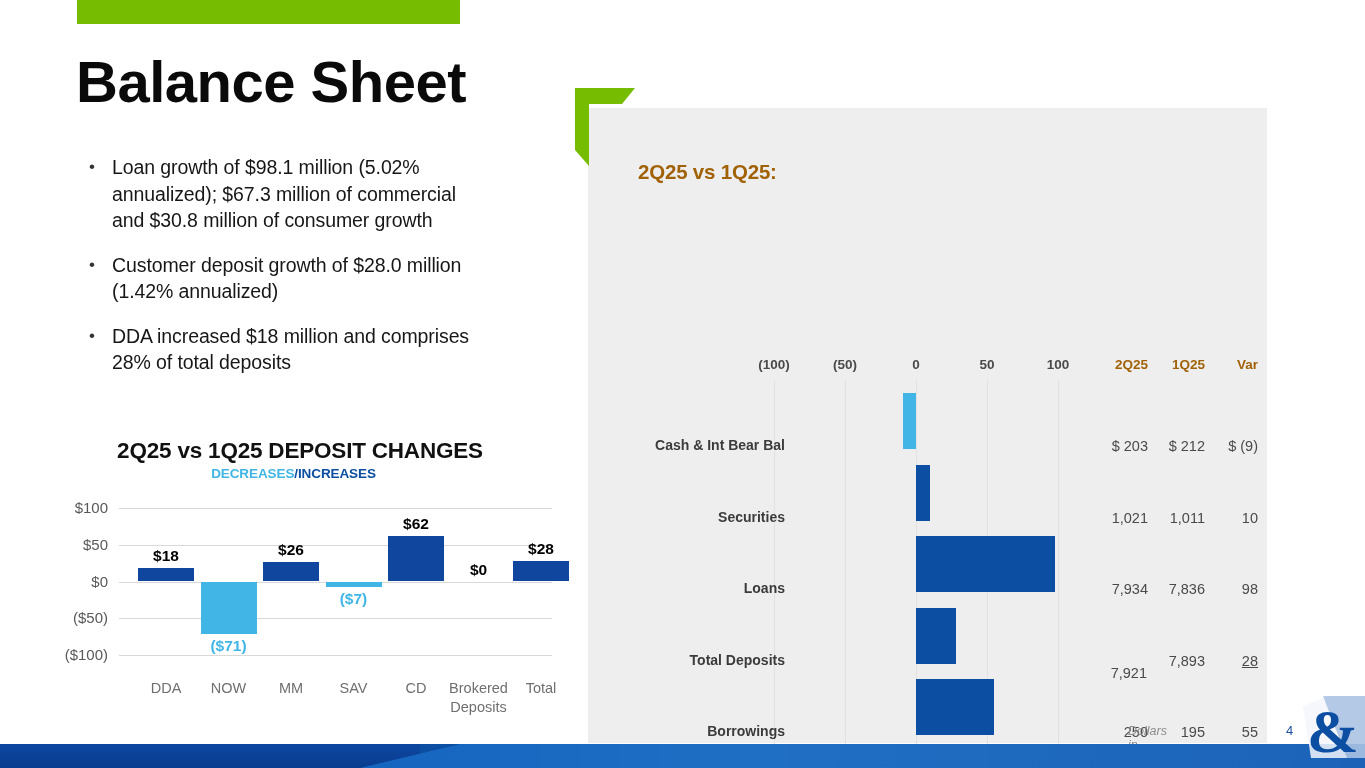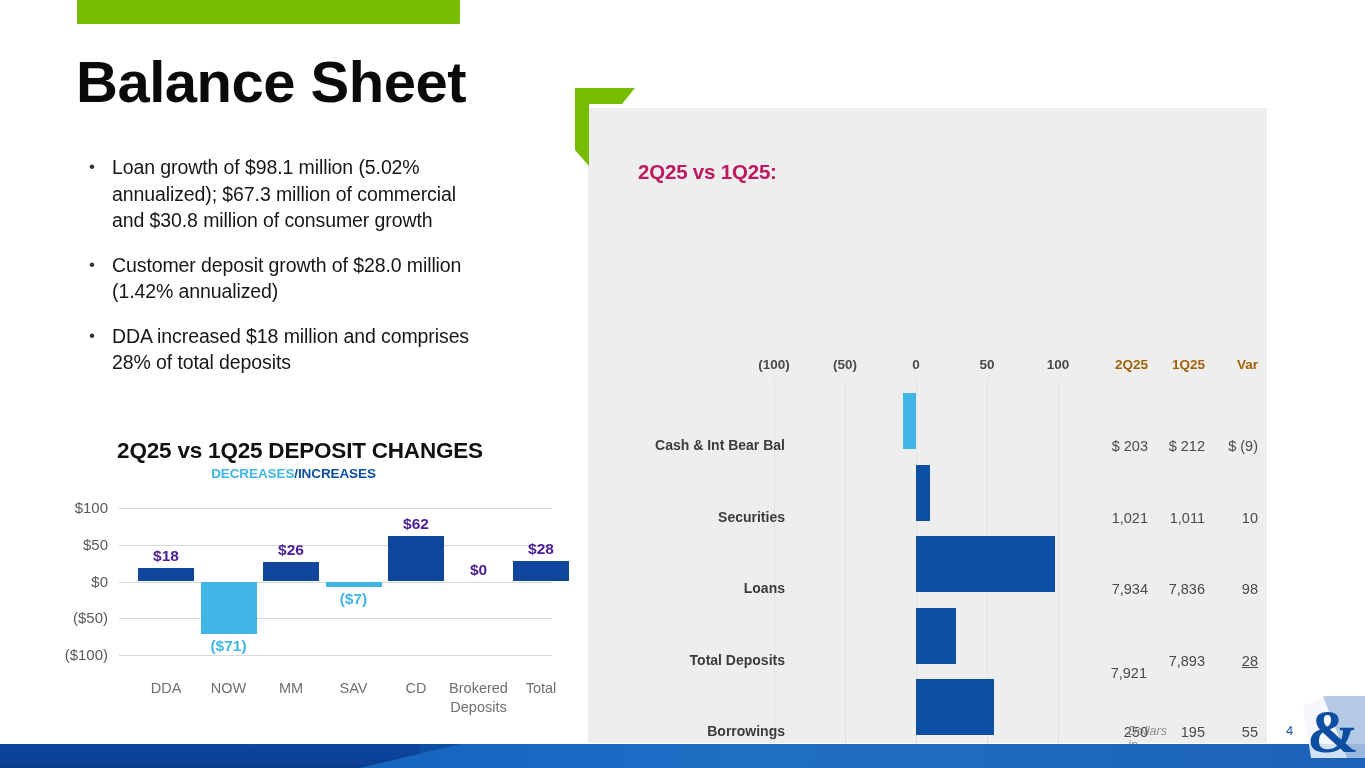--- a/index.html
+++ b/index.html
@@ -60,37 +60,37 @@
     position: absolute; left: 0px; width: 88px; text-align: right;
     font-size: 15px; color: #595959; transform: translateY(-9px);
   }
   .lbar { position: absolute; }
   .lbar.pos { background: #11469f; }
   .lbar.neg { background: #41b6e6; }
   .lbar-val {
     position: absolute; font-size: 15.5px; font-weight: 600; text-align: center;
     width: 70px;
   }
-  .lbar-val.pos { color: #4c1d95; }
+  .lbar-val.pos { color: #000000; }
   .lbar-val.neg { color: #41b6e6; }
   .lcat {
     position: absolute; width: 74px; text-align: center;
     font-size: 14.5px; color: #6f6f6f; line-height: 19px;
   }
 
   
   .rpanel {
     position: absolute; left: 588px; top: 108px;
     width: 679px; height: 635px; background: #eeeeee;
   }
   .green-corner { position: absolute; left: 575px; top: 88px; width: 60px; height: 78px; }
 
   .rpanel-title {
     position: absolute; left: 638px; top: 160px;
-    font-size: 20.5px; font-weight: bold; color: #be185d; letter-spacing: -0.2px;
+    font-size: 20.5px; font-weight: bold; color: #a16207; letter-spacing: -0.2px;
   }
 
   .rplot { position: absolute; left: 588px; top: 108px; width: 679px; height: 635px; }
   .vgrid { position: absolute; top: 272px; width: 1px; height: 370px; background: #e2e2e2; }
   .xlab {
     position: absolute; top: 249px; width: 70px; text-align: center;
     font-size: 13.5px; font-weight: bold; color: #4a4a4a;
   }
   .colhdr {
     position: absolute; top: 249px; width: 60px; text-align: right;

